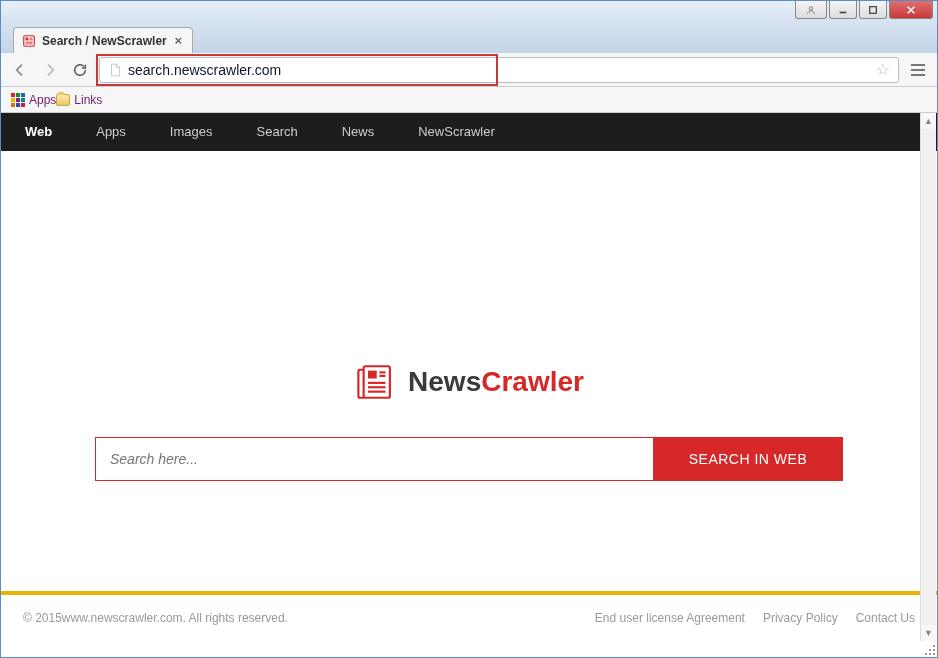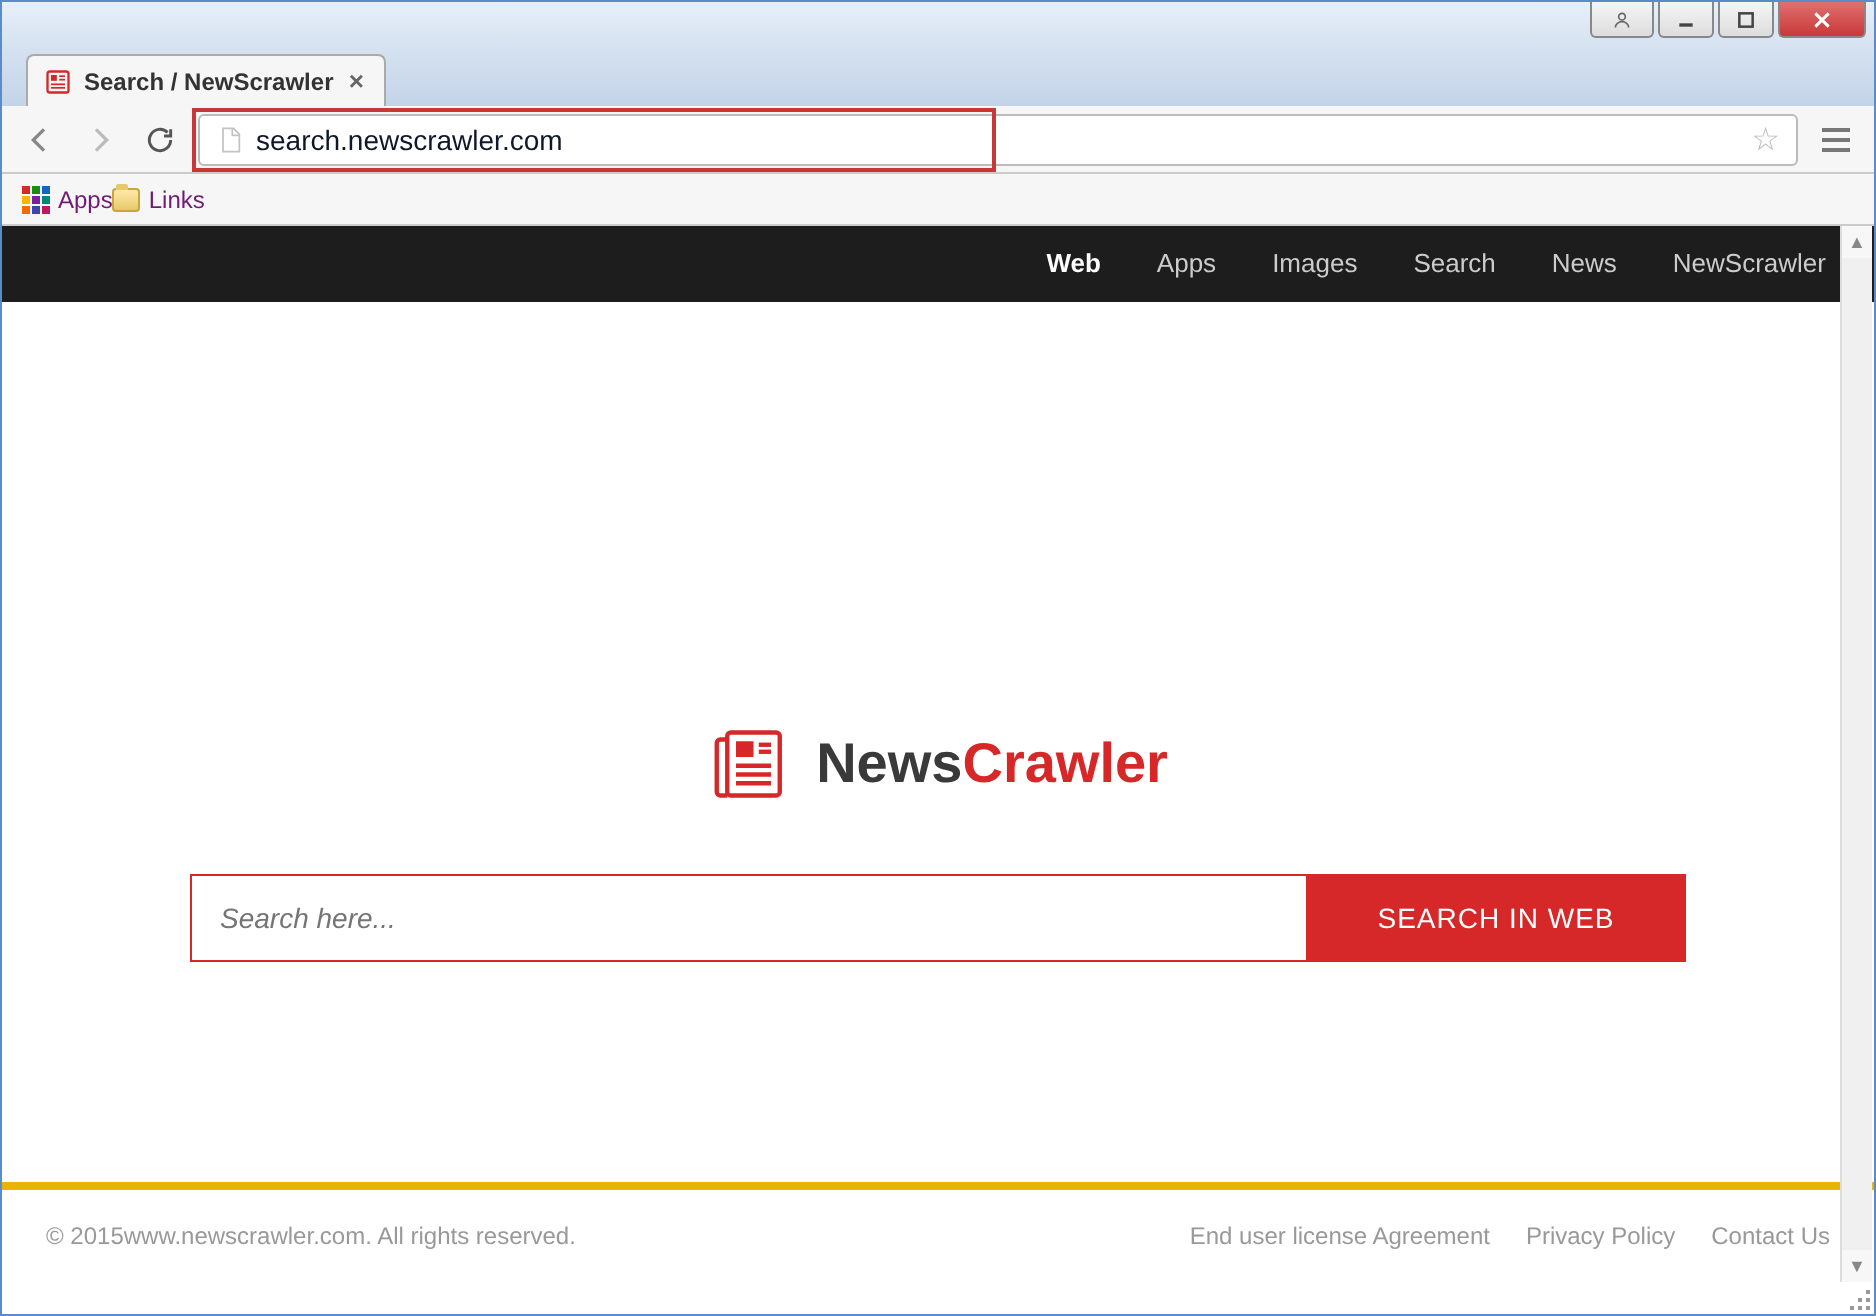--- a/index.html
+++ b/index.html
@@ -35,21 +35,21 @@
 .bmbar { height: 26px; background: #f6f6f6; border-bottom: 1px solid #ccc; display: flex; align-items: center; padding: 0 10px; font-size: 12px; color: #701a75; }
 .bm-item { display: flex; align-items: center; gap: 4px; cursor: pointer; }
 .apps-icon { display: grid; grid-template-columns: repeat(3, 4px); grid-template-rows: repeat(3, 4px); gap: 1px; }
 .apps-icon span:nth-child(1){ background:#d62828;} .apps-icon span:nth-child(2){background:#1b8a1b;} .apps-icon span:nth-child(3){background:#1565c0;}
 .apps-icon span:nth-child(4){background:#f7b500;} .apps-icon span:nth-child(5){background:#7b1fa2;} .apps-icon span:nth-child(6){background:#00897b;}
 .apps-icon span:nth-child(7){background:#ef6c00;} .apps-icon span:nth-child(8){background:#3949ab;} .apps-icon span:nth-child(9){background:#c2185b;}
 .folder-icon { width: 14px; height: 12px; background: linear-gradient(to bottom, #ffe9a8, #e6c96a); border: 1px solid #c9a63a; border-radius: 2px; position: relative; }
 .folder-icon::before { content:""; position:absolute; top:-3px; left:1px; width:6px; height:3px; background:#e6c96a; border-radius:1px 1px 0 0; }
 
 
-.pagenav { height: 38px; background: #1d1d1d; display: flex; align-items: center; padding: 0 10px; gap: 0; justify-content: flex-end; }
+.pagenav { height: 38px; background: #1d1d1d; display: flex; align-items: center; padding: 0 10px; gap: 16px; }
 .pagenav a { color: #ccc; font-size: 13px; padding: 0 14px; line-height: 38px; cursor: pointer; }
 .pagenav a.active { color: #fff; font-weight: bold; }
 
 
 .content { background: #fff; height: 490px; display: flex; flex-direction: column; align-items: center; position: relative; }
 .logo-wrap { margin-top: 210px; display: flex; align-items: center; gap: 12px; }
 .logo-icon { width: 42px; height: 42px; }
 .logo-text { font-size: 28px; font-weight: bold; color: #3a3a3a; }
 .logo-text .accent { color: #d62828; }
 

